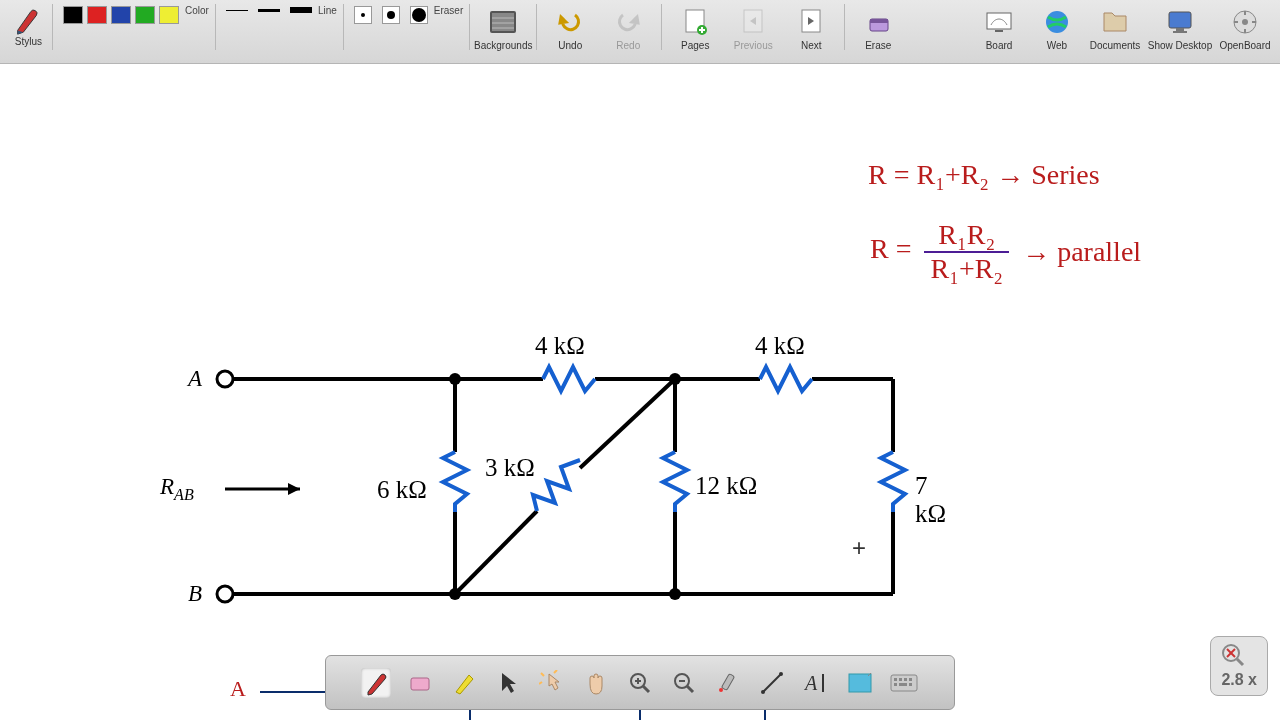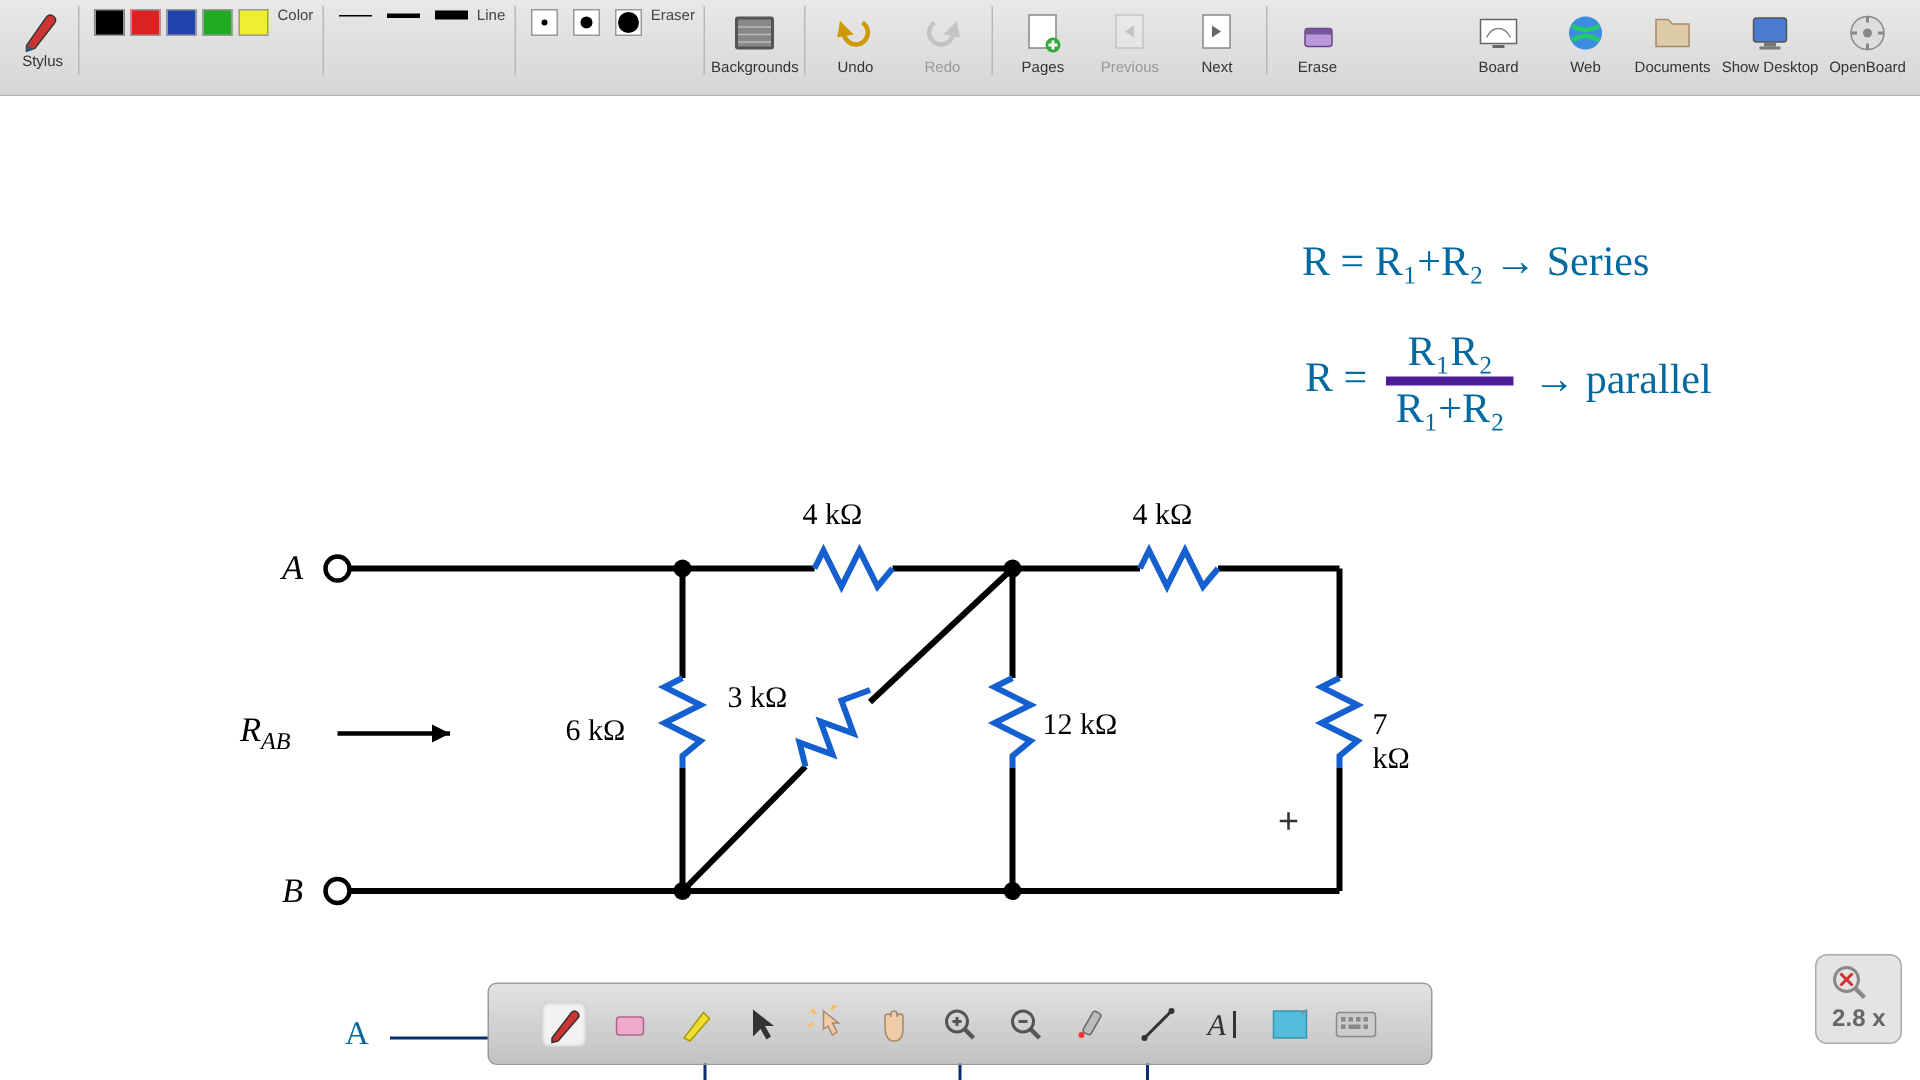--- a/index.html
+++ b/index.html
@@ -29,33 +29,33 @@
 
 .dock { position: absolute; top: 86px; background: #d9d9d9; border: 1px solid #aaa; border-radius: 3px; padding: 2px; display: flex; flex-direction: column; gap: 2px; }
 .dock-l { left: 2px; }
 .dock-r { right: 2px; }
 .dockbtn { width: 16px; height: 16px; display: flex; align-items: center; justify-content: center; cursor: pointer; }
 
 
 .canvas { position: absolute; top: 64px; left: 0; right: 0; bottom: 0; background: #fff; }
 .circ { position: absolute; left: 165px; top: 270px; }
 .lbl { font-family: 'Times New Roman', serif; font-size: 23px; font-style: italic; }
-.rv { font-size: 20px; font-family: 'Times New Roman', serif; }
+.rv { font-size: 25px; font-family: 'Times New Roman', serif; }
 
 
 .bt { position: absolute; left: 325px; bottom: 10px; width: 630px; height: 55px; background: linear-gradient(#e2e2e2,#c2c2c2); border: 1px solid #999; border-radius: 6px; display: flex; align-items: center; justify-content: center; gap: 14px; padding: 0 10px; }
 .bt .ic { width: 30px; height: 30px; display: flex; align-items: center; justify-content: center; cursor: pointer; border-radius: 4px; }
 .bt .ic.on { background: #f2f2f2; box-shadow: inset 0 0 3px rgba(0,0,0,.3); }
 
 
 .zoom { position: absolute; right: 12px; bottom: 24px; background: #e4e4e4; border: 1px solid #aaa; border-radius: 8px; padding: 6px 10px; display: flex; flex-direction: column; gap: 4px; }
 .zoom span { color: #666; font-size: 16px; font-weight: bold; }
 
 
-.hw { position: absolute; font-family: 'Segoe Script','Comic Sans MS',cursive; color: #0369a1; }
+.hw { position: absolute; font-family: 'Segoe Script','Comic Sans MS',cursive; color: #b91c1c; }
 
 .cursor-plus { position: absolute; font-size: 24px; color: #333; font-weight: 100; }
 </style>
 </head>
 <body>
 
 <div class="top">
   <div class="sty">
     <svg viewBox="0 0 32 32">
         <path d="M6 26 L20 6 Q22 3 25 5 Q28 7 26 10 L12 28 L6 30 Z" fill="#c33" stroke="#333" stroke-width="1"></path>
@@ -306,21 +306,21 @@
     <div class="rv" style="position:absolute;left:212px;top:142px">6 kΩ</div>
     <div class="rv" style="position:absolute;left:320px;top:120px">3 kΩ</div>
     <div class="rv" style="position:absolute;left:530px;top:138px">12 kΩ</div>
     <div class="rv" style="position:absolute;left:750px;top:138px">7 kΩ</div>
   </div>
 
   <div class="hw" style="left:868px;top:95px;font-size:28px">R = R₁+R₂ → Series</div>
   <div class="hw" style="left:870px;top:155px;font-size:28px">
     <span>R =</span>
     <span style="display:inline-block;vertical-align:middle;text-align:center;margin:0 6px">
-      <span style="display:block;border-bottom:6px solid #4c1d95;padding:0 6px">R₁R₂</span>
+      <span style="display:block;border-bottom:2px solid #4c1d95;padding:0 6px">R₁R₂</span>
       <span style="display:block;padding:0 6px">R₁+R₂</span>
     </span>
     <span style="vertical-align:middle">→ parallel</span>
   </div>
 
   <div class="hw" style="left:230px;top:612px;font-size:22px">A</div>
   <div class="hw" style="left:512px;top:602px;font-size:22px">4KΩ</div>
   <div class="hw" style="left:778px;top:628px;font-size:18px">12kΩ</div>
   <svg style="position:absolute;left:260px;top:612px" width="600" height="50">
     <g stroke="#0a2d6b" stroke-width="2" fill="none">

